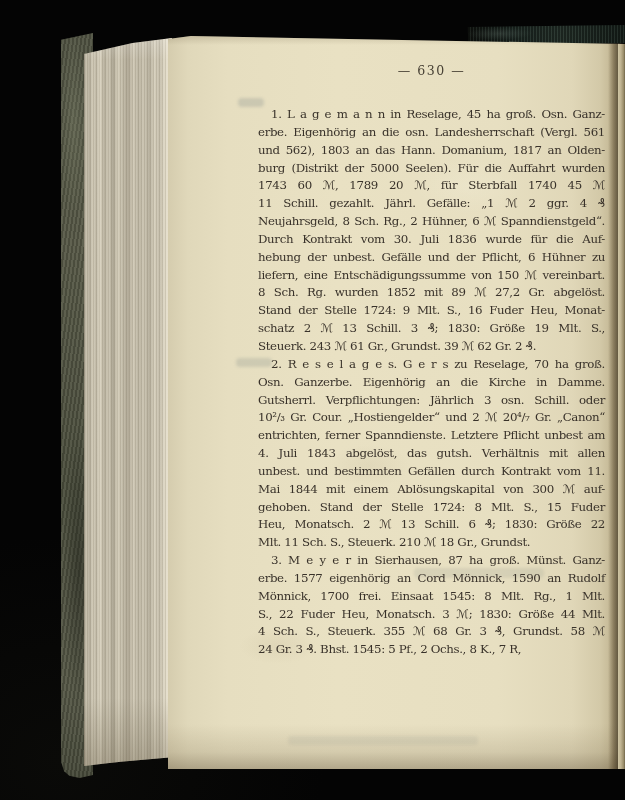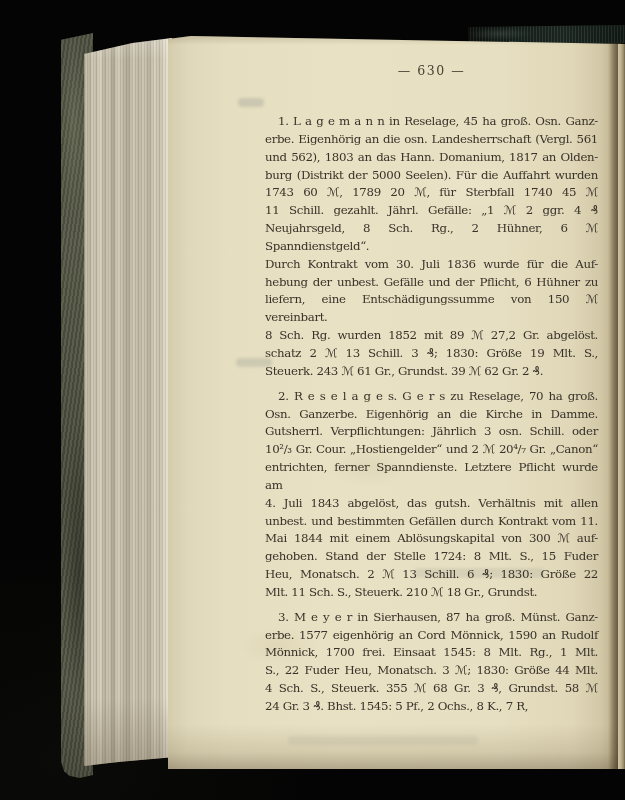--- a/index.html
+++ b/index.html
@@ -90,21 +90,21 @@
   }
   .textblock {
     position: absolute;
     left: 90px; top: 70px; width: 347px;
     font-size: 11.8px;
     line-height: 17.85px;
     letter-spacing: -0.35px;
     color: #39322a;
     text-rendering: optimizeLegibility;
   }
-  .para { margin: 7px; }
+  .para { margin: 0; }
   .line {
     text-align: justify;
     text-align-last: justify;
     min-height: 17.85px;
   }
   .para .line:first-child { text-indent: 13px; }
   .para .line:last-child { text-align-last: auto; }
 
   
   .ghost {
@@ -144,29 +144,30 @@
           <div class="line">erbe. Eigenhörig an die osn. Landesherrschaft (Vergl. 561</div>
           <div class="line">und 562), 1803 an das Hann. Domanium, 1817 an Olden-</div>
           <div class="line">burg (Distrikt der 5000 Seelen). Für die Auffahrt wurden</div>
           <div class="line">1743 60 ℳ, 1789 20 ℳ, für Sterbfall 1740 45 ℳ</div>
           <div class="line">11 Schill. gezahlt. Jährl. Gefälle: „1 ℳ 2 ggr. 4 ₰</div>
           <div class="line">Neujahrsgeld, 8 Sch. Rg., 2 Hühner, 6 ℳ Spanndienstgeld“.</div>
           <div class="line">Durch Kontrakt vom 30. Juli 1836 wurde für die Auf-</div>
           <div class="line">hebung der unbest. Gefälle und der Pflicht, 6 Hühner zu</div>
           <div class="line">liefern, eine Entschädigungssumme von 150 ℳ vereinbart.</div>
           <div class="line">8 Sch. Rg. wurden 1852 mit 89 ℳ 27,2 Gr. abgelöst.</div>
+          <div class="line">Stand der Stelle 1724: 9 Mlt. S., 16 Fuder Heu, Monat-</div>
           <div class="line">schatz 2 ℳ 13 Schill. 3 ₰; 1830: Größe 19 Mlt. S.,</div>
           <div class="line">Steuerk. 243 ℳ 61 Gr., Grundst. 39 ℳ 62 Gr. 2 ₰.</div>
         </div>
       <div class="para">
           <div class="line">2. R e s e l a g e  s. G e r s  zu Reselage, 70 ha groß.</div>
           <div class="line">Osn. Ganzerbe. Eigenhörig an die Kirche in Damme.</div>
           <div class="line">Gutsherrl. Verpflichtungen: Jährlich 3 osn. Schill. oder</div>
           <div class="line">10²/₃ Gr. Cour. „Hostiengelder“ und 2 ℳ 20⁴/₇ Gr. „Canon“</div>
-          <div class="line">entrichten, ferner Spanndienste. Letztere Pflicht wurde am</div>
+          <div class="line">entrichten, ferner Spanndienste. Letztere Pflicht unbest am</div>
           <div class="line">4. Juli 1843 abgelöst, das gutsh. Verhältnis mit allen</div>
           <div class="line">unbest. und bestimmten Gefällen durch Kontrakt vom 11.</div>
           <div class="line">Mai 1844 mit einem Ablösungskapital von 300 ℳ auf-</div>
           <div class="line">gehoben. Stand der Stelle 1724: 8 Mlt. S., 15 Fuder</div>
           <div class="line">Heu, Monatsch. 2 ℳ 13 Schill. 6 ₰; 1830: Größe 22</div>
           <div class="line">Mlt. 11 Sch. S., Steuerk. 210 ℳ 18 Gr., Grundst.</div>
         </div>
       <div class="para">
           <div class="line">3. M e y e r  in Sierhausen, 87 ha groß. Münst. Ganz-</div>
           <div class="line">erbe. 1577 eigenhörig an Cord Mönnick, 1590 an Rudolf</div>

